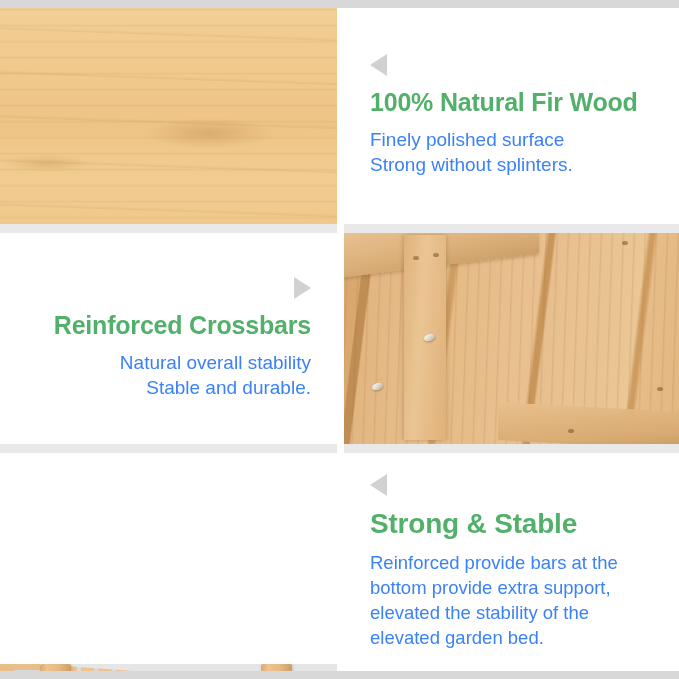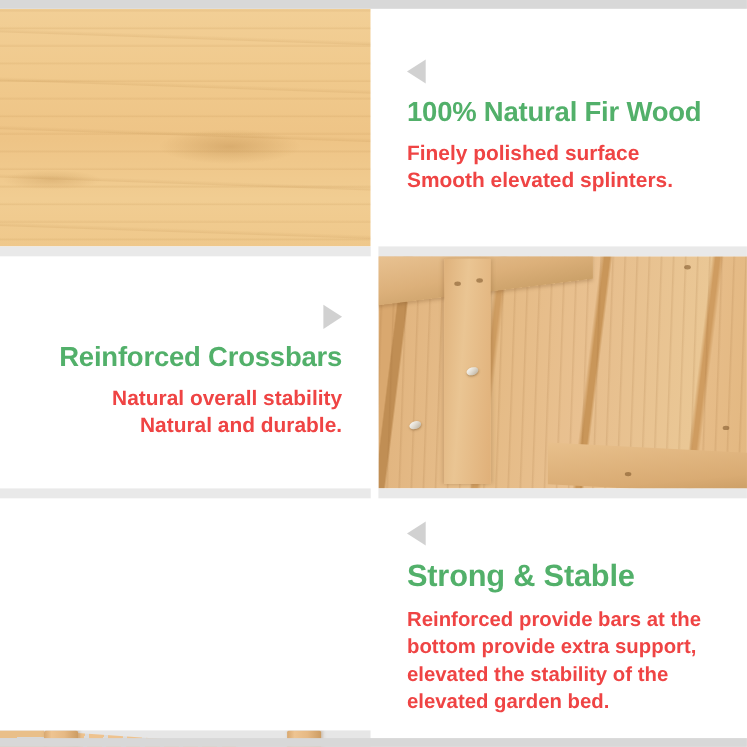--- a/index.html
+++ b/index.html
@@ -99,23 +99,23 @@
     font-size: 25px;
     font-weight: bold;
     letter-spacing: -0.2px;
     line-height: 1.15;
     margin: 0 0 10px 0;
     white-space: nowrap;
   }
   .headline.small { font-size: 28px; }
 
   .body-text {
-    color: #ef4444;
+    color: #3b82f6;
     font-size: 19px;
-    font-weight: 700;
+    font-weight: 400;
     line-height: 1.33;
     margin: 0;
   }
   .body-text.tight { font-size: 18.5px; line-height: 1.35; }
 
   
   .photo-board {
     background:
       repeating-linear-gradient(
         0deg,
@@ -262,28 +262,28 @@
 
   <div class="edge-band top"></div>
   <div class="edge-band bottom"></div>
 
   <div class="cell row1 colL photo-board"></div>
 
   <div class="cell row1 colR text-panel align-left">
     <div class="arrow left"></div>
     <div class="headline">100% Natural Fir Wood</div>
     <div class="body-text">Finely polished surface</div>
-    <div class="body-text">Smooth elevated splinters.</div>
+    <div class="body-text">Strong without splinters.</div>
   </div>
 
   <div class="cell row2 colL text-panel align-right">
     <div class="arrow right"></div>
     <div class="headline">Reinforced Crossbars</div>
     <div class="body-text">Natural overall stability</div>
-    <div class="body-text">Natural and durable.</div>
+    <div class="body-text">Stable and durable.</div>
   </div>
 
   <div class="cell row2 colR photo-planks">
     <div class="plank-top-rail"></div>
     <div class="plank-vertical-strip"></div>
     <div class="plank-bottom-rail"></div>
     <div class="screw s1"></div>
     <div class="screw s2"></div>
     <div class="screw-hole h1"></div>
     <div class="screw-hole h2"></div>

